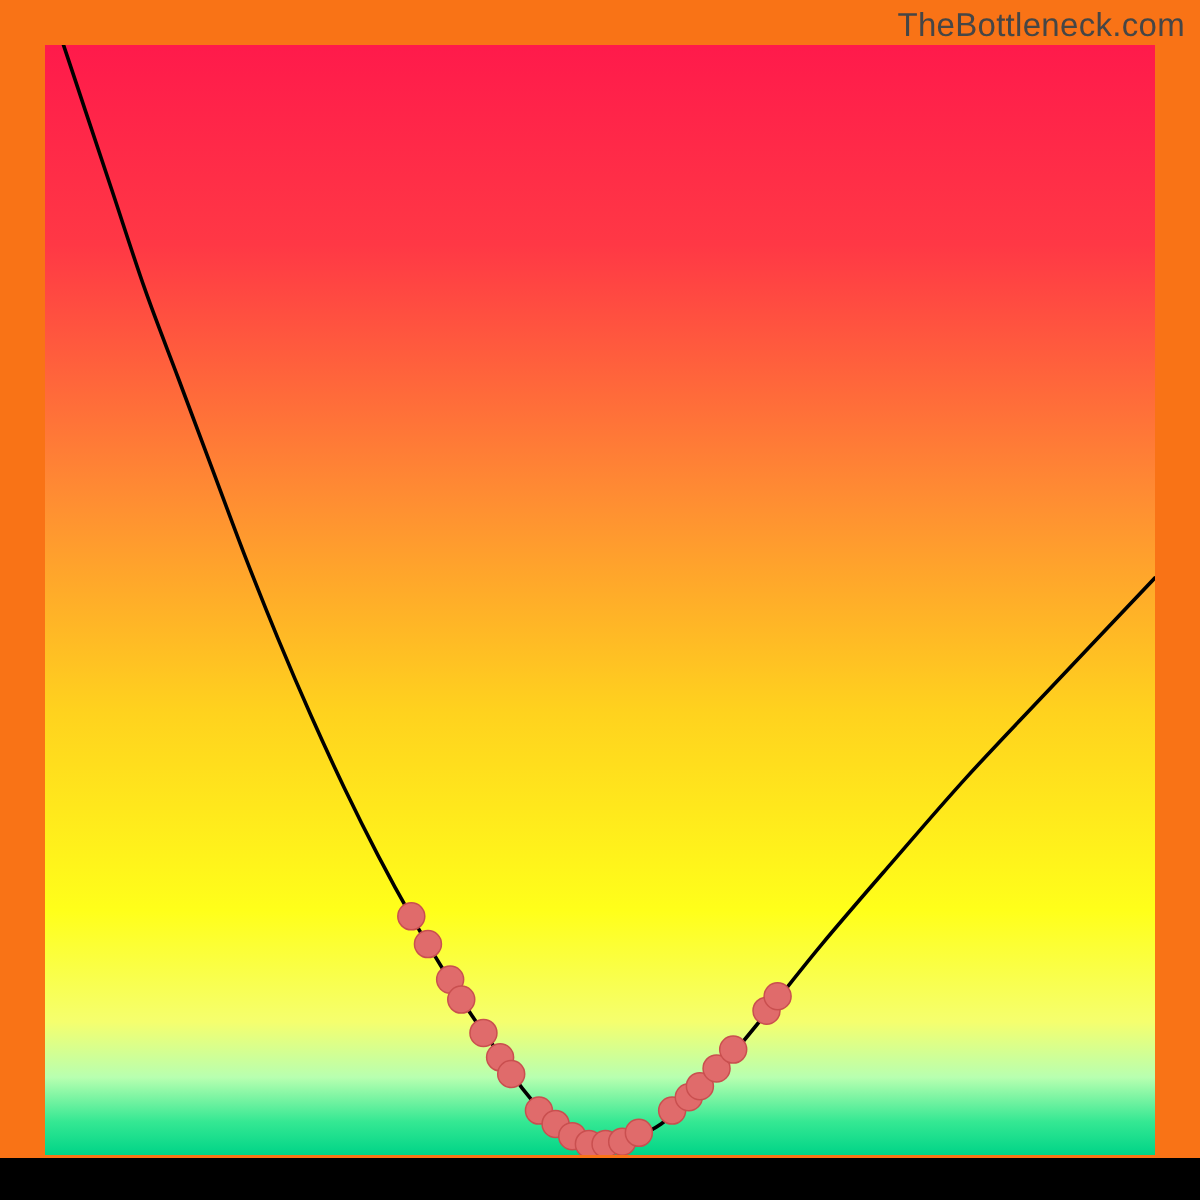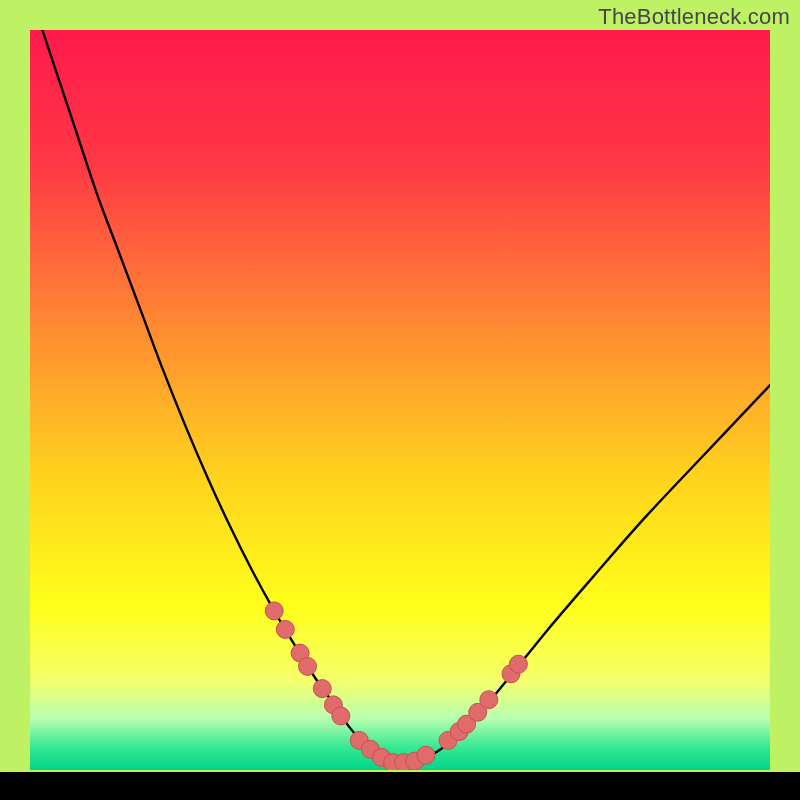--- a/index.html
+++ b/index.html
@@ -8,21 +8,21 @@
     width: 800px;
     height: 800px;
     overflow: hidden;
     background: #000;
     font-family: Arial, Helvetica, sans-serif;
   }
   .frame {
     position: relative;
     width: 800px;
     height: 772px;
-    background: #bef264;
+    background: #f97316;
   }
   .plot {
     position: absolute;
     box-sizing: border-box;
   }
   .watermark {
     position: absolute;
     top: 4px;
     right: 10px;
     color: #464646;

